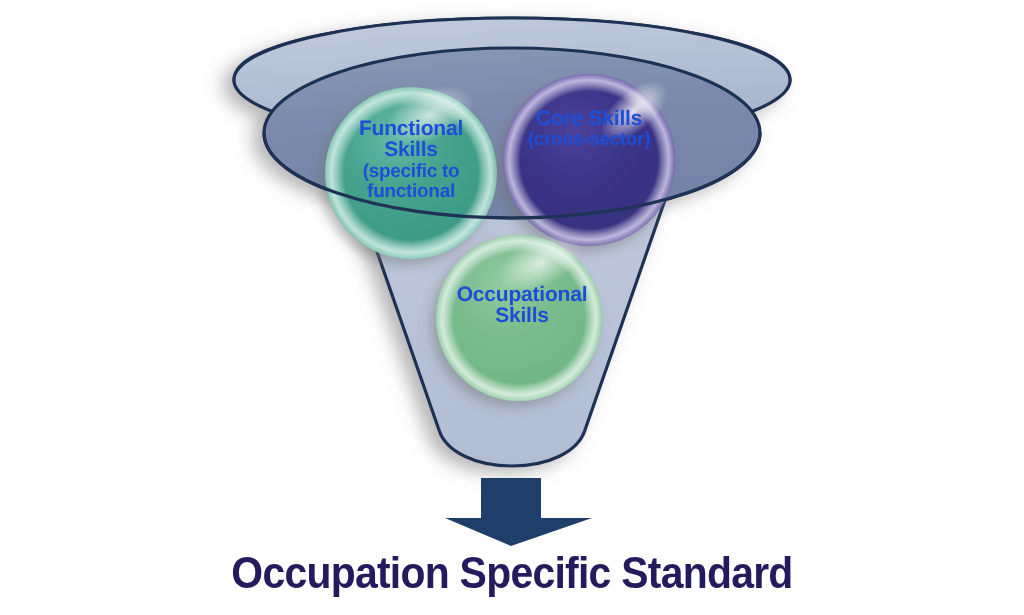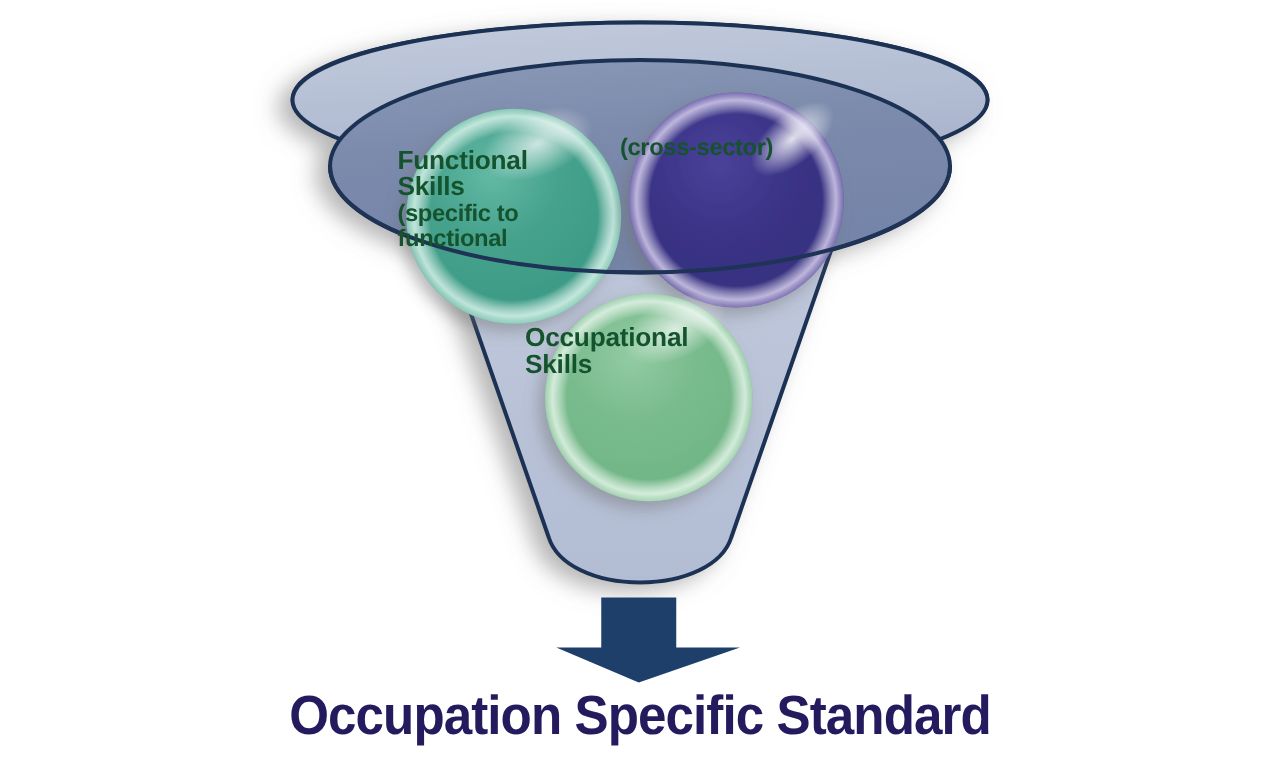--- a/index.html
+++ b/index.html
@@ -22,21 +22,22 @@
   svg.stage {
     position: absolute;
     top: 0;
     left: 0;
     width: 1024px;
     height: 615px;
     display: block;
   }
   .bubble-text {
     position: absolute;
-    color: #14532d;
+    text-align: center;
+    color: #1d4ed8;
     line-height: 1.02;
     pointer-events: none;
     text-rendering: geometricPrecision;
   }
   .bubble-title {
     font-weight: bold;
     font-size: 21px;
     letter-spacing: -0.2px;
     display: block;
   }
@@ -52,21 +53,21 @@
     top: 118px;
     width: 186px;
   }
   #txt-essential {
     left: 496px;
     top: 108px;
     width: 186px;
   }
   #txt-occupational {
     left: 420px;
-    top: 260px;
+    top: 284px;
     width: 204px;
   }
   #txt-occupational .bubble-sub {
     font-size: 18.5px;
   }
   #caption {
     position: absolute;
     left: 0;
     top: 548px;
     width: 1024px;
@@ -209,20 +210,21 @@
   </svg>
 
   <div class="bubble-text" id="txt-functional">
     <span class="bubble-title">Functional</span>
     <span class="bubble-title">Skills</span>
     <span class="bubble-sub">(specific to</span>
     <span class="bubble-sub">functional</span>
   </div>
 
   <div class="bubble-text" id="txt-essential">
+    <span class="bubble-title">Core Skills</span>
     <span class="bubble-sub">(cross-sector)</span>
   </div>
 
   <div class="bubble-text" id="txt-occupational">
     <span class="bubble-title">Occupational</span>
     <span class="bubble-title">Skills</span>
   </div>
 
   <div id="caption">Occupation Specific Standard</div>
 

